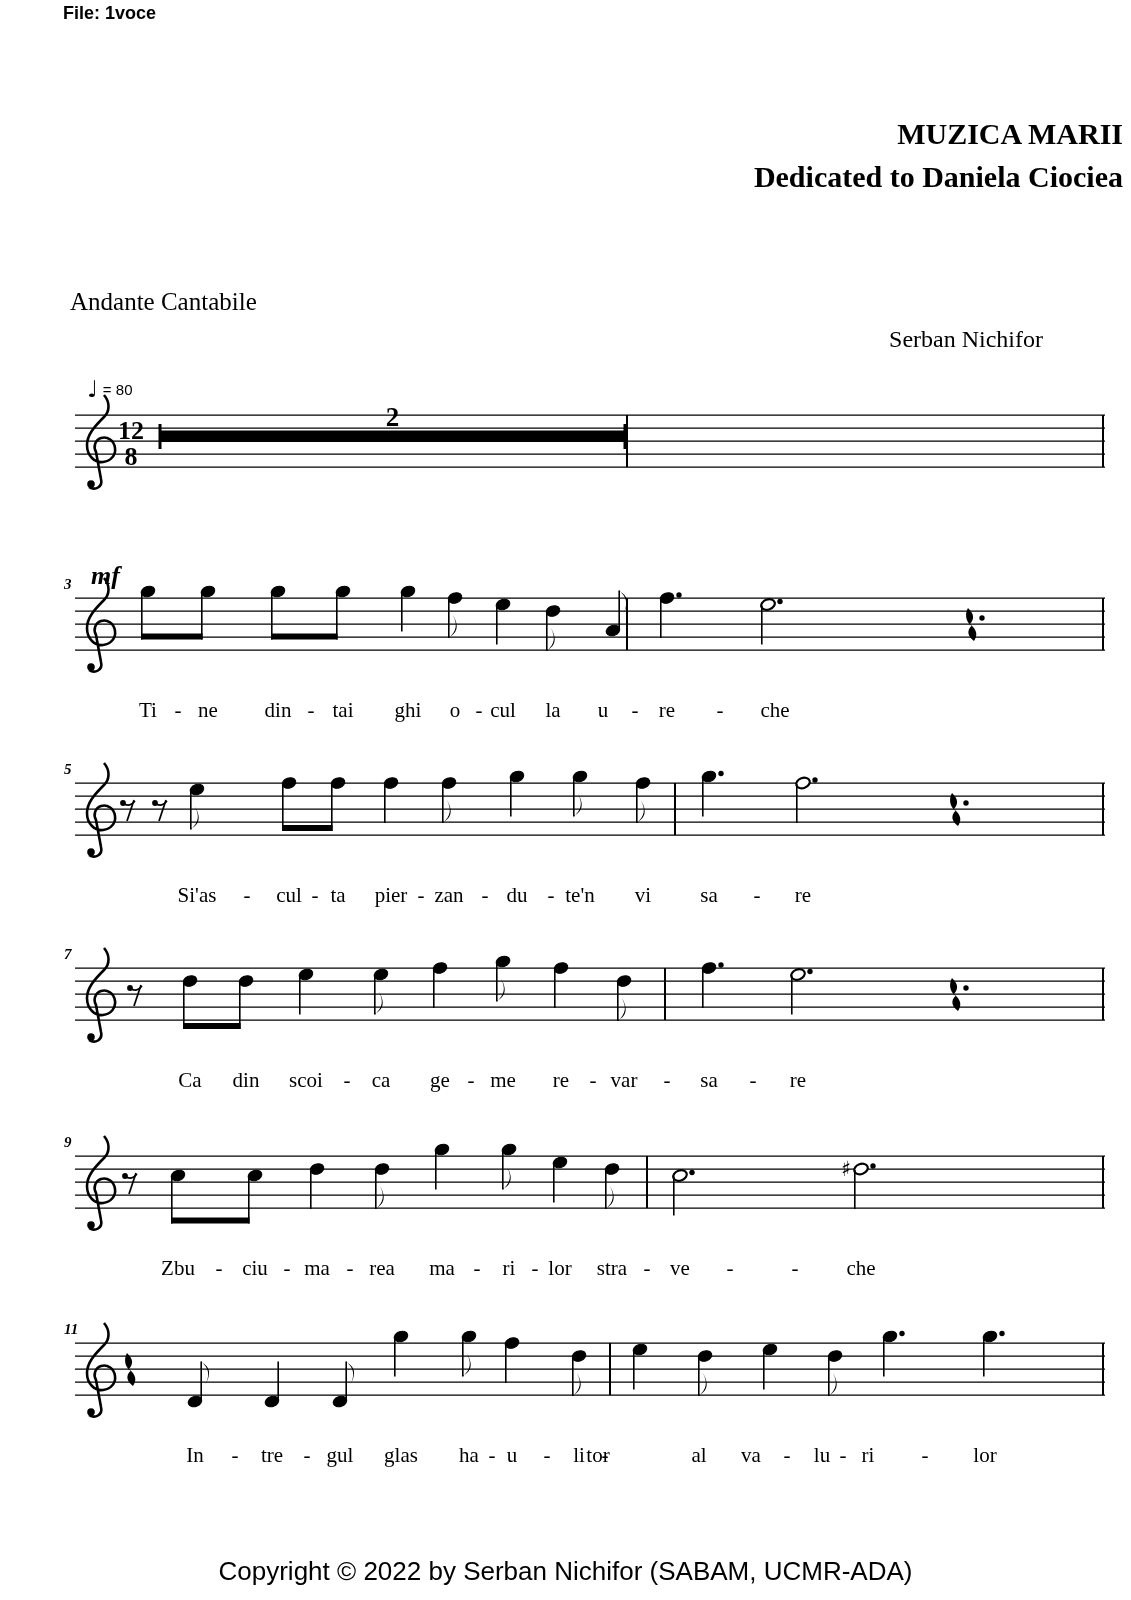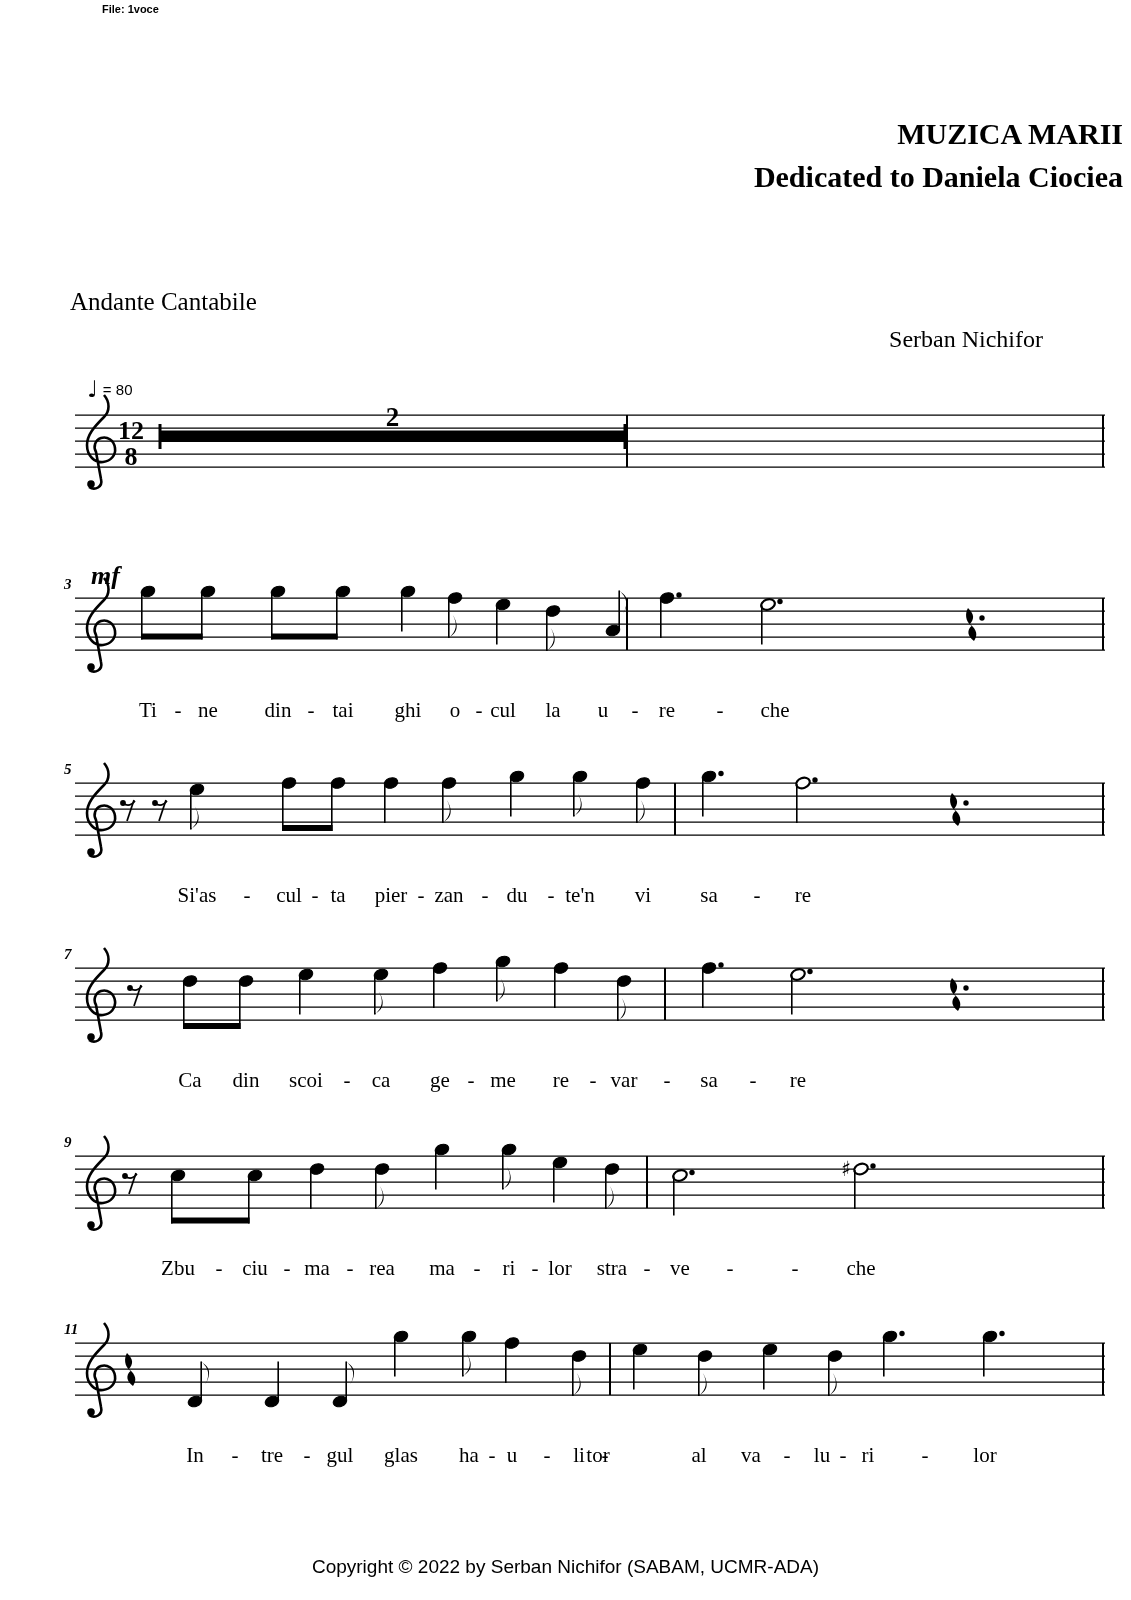--- a/index.html
+++ b/index.html
@@ -1,30 +1,30 @@
 <!DOCTYPE html>
 <html><head>
 <meta charset="utf-8">
 <style>
   html,body{margin:0;padding:0;background:#fff;}
   .page{position:relative;width:1131px;height:1600px;background:#fff;color:#000;
         font-family:"Liberation Serif",serif;overflow:hidden;}
   .file-label{position:absolute;top:3px;left:63px;font-family:"Liberation Sans",sans-serif;
-        font-weight:bold;font-size:11px;margin-left:39px;}
+        font-weight:bold;font-size:18px;}
   .title-block{position:absolute;top:112px;left:0;right:8px;text-align:right;}
   .title-line{font-weight:bold;font-size:30px;line-height:43px;}
   .tempo-text{position:absolute;top:288px;left:70px;font-size:25px;}
   .composer{position:absolute;top:326px;right:88px;font-size:24px;}
   .system{position:absolute;left:63px;width:1042px;height:175px;}
   .system svg{display:block;}
   .lyrics{position:absolute;left:12px;top:140px;width:1030px;height:30px;}
   .syll{position:absolute;transform:translateX(-50%);font-family:"Liberation Serif",serif;
         font-size:21px;white-space:nowrap;}
   .footer{position:absolute;top:1556px;left:0;right:0;text-align:center;
-        font-family:"Liberation Sans",sans-serif;font-size:19px;}
+        font-family:"Liberation Sans",sans-serif;font-size:26px;}
 </style>
 </head>
 <body>
 
 <div class="page">
   <div class="file-label">File: 1voce</div>
 
   <div class="title-block">
     <div class="title-line">MUZICA MARII</div>
     <div class="title-line">Dedicated to Daniela Ciociea</div>

